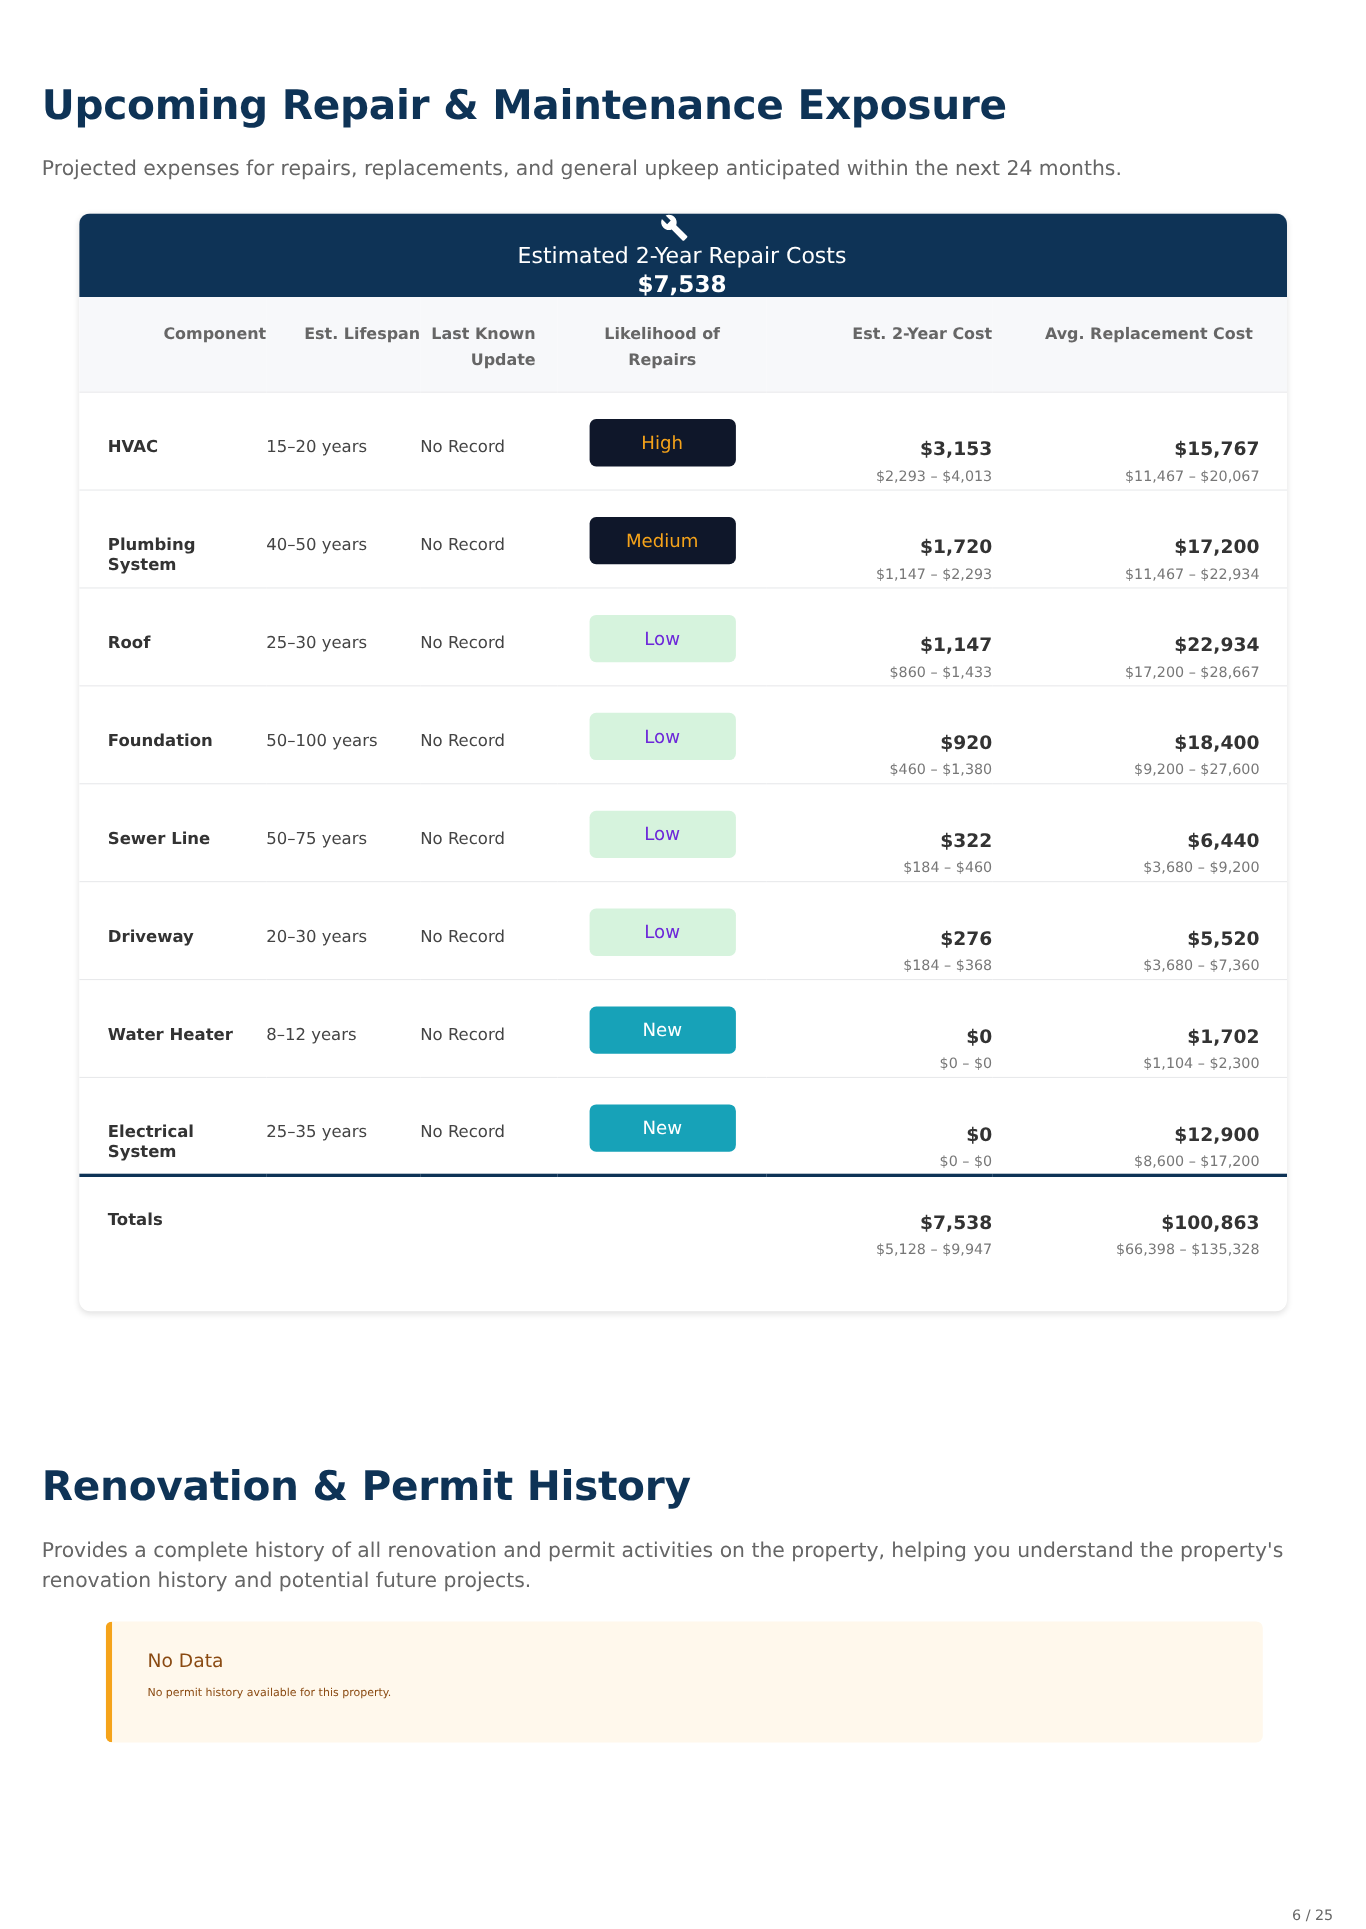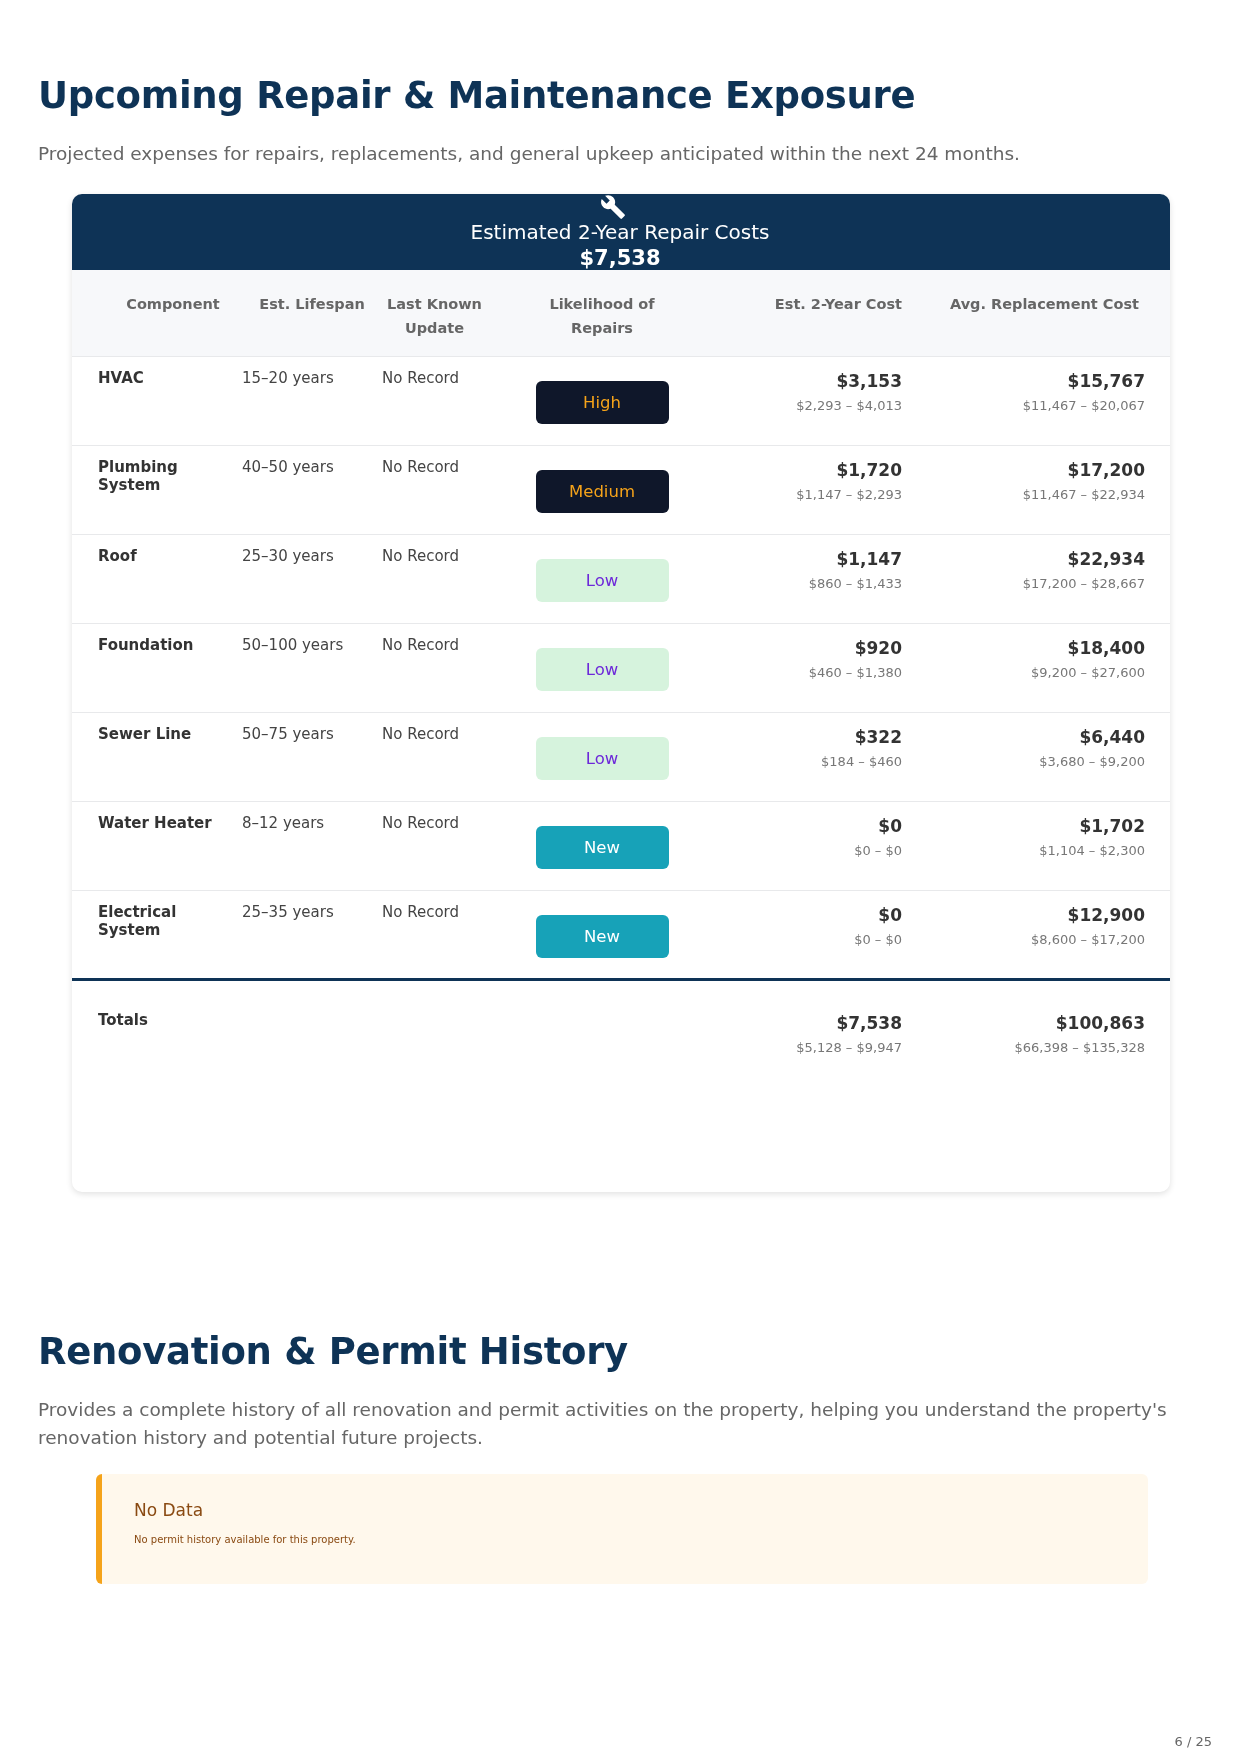--- a/index.html
+++ b/index.html
@@ -11,25 +11,25 @@
   .lead { position: absolute; left: 38px; font-size: 18.5px; color: #666; line-height: 28px; font-family: "DejaVu Sans", sans-serif; width: 1160px; }
 
   .card { position: absolute; left: 72px; top: 194px; width: 1098px; height: 998px; background: #fff; border-radius: 10px; box-shadow: 0 2px 6px rgba(0,0,0,0.12); overflow: hidden; }
   .card-head { height: 76px; background: #0e3356; color: #fff; display: flex; align-items: center; padding: 0 32px 0 30px; flex-direction: column; }
   .card-head .icon { width: 26px; height: 26px; margin-right: 14px; display:inline-flex; }
   .card-head .title { font-size: 20px; font-weight: 500; flex: 1; }
   .card-head .total { font-size: 21px; font-weight: 700; }
 
   table { width: 100%; border-collapse: collapse; table-layout: fixed; }
   thead tr { background: #f7f8fa; height: 86px; }
-  th { font-size: 14.5px; font-weight: 700; color: #666; text-align: center; vertical-align: top; padding-top: 22px; line-height: 24px; }
+  th { font-size: 14.5px; font-weight: 700; color: #666; text-align: right; vertical-align: top; padding-top: 22px; line-height: 24px; }
   th.c { text-align: center; }
   th.r { text-align: right; }
   tbody tr { height: 89px; border-top: 1px solid #e8e9eb; }
-  td { vertical-align: top; padding-top: 12px; font-size: 15px; color: #444; }
+  td { vertical-align: top; padding-top: 40px; font-size: 15px; color: #444; }
   td.name { font-weight: 700; color: #333; padding-left: 26px; }
   td.r { text-align: right; }
   .amt { font-weight: 700; font-size: 17px; color: #333; display: block; margin-top: 2px; }
   .range { font-size: 13px; color: #777; display: block; margin-top: 7px; }
   .pill { display: block; width: 133px; height: 43px; line-height: 43px; border-radius: 6px; text-align: center; font-size: 16.5px; font-weight: 500; margin: 6px auto 0 auto; }
   .pill.high, .pill.medium { background: #0f172a; color: #f5a31a; }
   .pill.low { background: #d6f3dd; color: #6d28d9; }
   .pill.new { background: #17a2b8; color: #ffffff; }
   tr.totals { border-top: 3px solid #0e3356; height: 110px; }
   tr.totals td { padding-top: 30px; }
@@ -154,20 +154,36 @@
           <td class="r">
               <span class="amt">$322</span>
               <span class="range">$184 – $460</span>
             </td>
           <td class="r" style="padding-right:25px">
               <span class="amt">$6,440</span>
               <span class="range">$3,680 – $9,200</span>
             </td>
         </tr>
         <tr>
+          <td class="name">Driveway</td>
+          <td>20–30 years</td>
+          <td>No Record</td>
+          <td style="padding-top:18px">
+              <span class="pill low">Low</span>
+            </td>
+          <td class="r">
+              <span class="amt">$276</span>
+              <span class="range">$184 – $368</span>
+            </td>
+          <td class="r" style="padding-right:25px">
+              <span class="amt">$5,520</span>
+              <span class="range">$3,680 – $7,360</span>
+            </td>
+        </tr>
+        <tr>
           <td class="name">Water Heater</td>
           <td>8–12 years</td>
           <td>No Record</td>
           <td style="padding-top:18px">
               <span class="pill new">New</span>
             </td>
           <td class="r">
               <span class="amt">$0</span>
               <span class="range">$0 – $0</span>
             </td>

